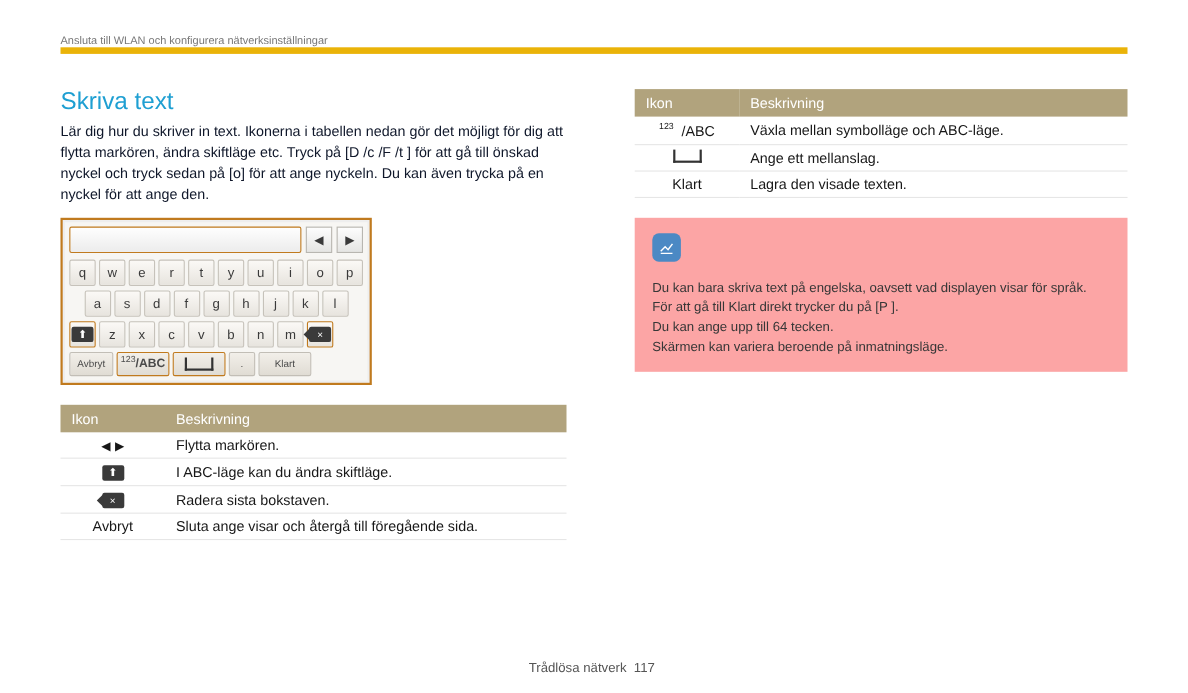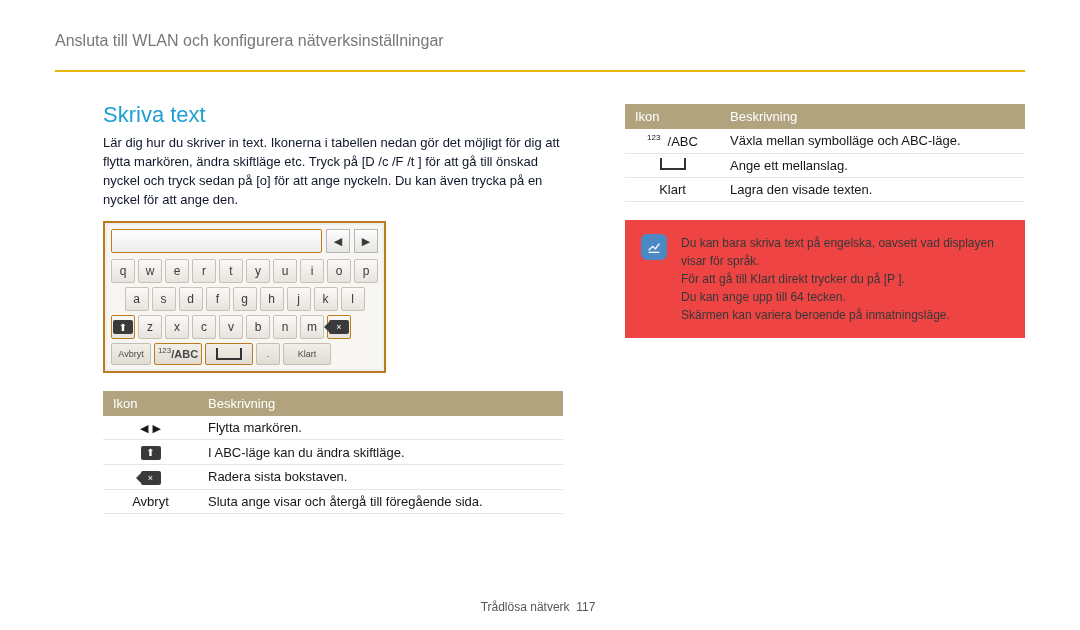--- a/index.html
+++ b/index.html
@@ -9,29 +9,28 @@
     background: #fff;
     color: #3a3a3a;
     width: 1080px;
     height: 630px;
   }
   .page {
     padding: 32px 55px 0 55px;
   }
   .breadcrumb {
     color: #777;
-    font-size: 16px;
-    padding-bottom: 20px;
-    border-bottom: 2px solid #eab308;
+    font-size: 10px;
+    padding-bottom: 0;
+    border-bottom: 6px solid #eab308;
   }
   .columns {
     display: flex;
     gap: 62px;
     margin-top: 30px;
-    margin-left: 48px;
   }
   .col-left { flex: 1; min-width: 460px; }
   .col-right { flex: 1; }
   .section-title {
     color: #1e9fd2;
     font-size: 22px;
     font-weight: 400;
     margin: 0 0 6px 0;
   }
   .intro {
@@ -136,26 +135,27 @@
   .back-ico .x{ color:#fff;font-size:9px; }
   .abc-ico { font-family:Arial; font-size:11px; }
   .abc-ico sup{font-size:8px;line-height:0;}
   .space-ico{
     display:inline-block;width:22px;height:10px;border-bottom:2px solid #333;border-left:2px solid #333;border-right:2px solid #333;
   }
   
   .note {
     display:flex;
     gap:14px;
-    background:#ef4444;
+    background:#fca5a5;
     padding:14px 16px;
     margin-top:18px;
     font-size:12px;
     color:#373737;
     line-height:1.5;
+    flex-direction:column;
   }
   .note .note-icon{
     width:26px;height:26px;flex:0 0 26px;border-radius:6px;background:#4b89c4;display:flex;align-items:center;justify-content:center;
   }
   .note .note-icon svg{stroke:#fff;fill:none;stroke-width:2;}
   .footer{
     position:absolute; bottom:16px; left:0; right:4px; text-align:center;
     font-size:12px; color:#555;
   }
 </style>

